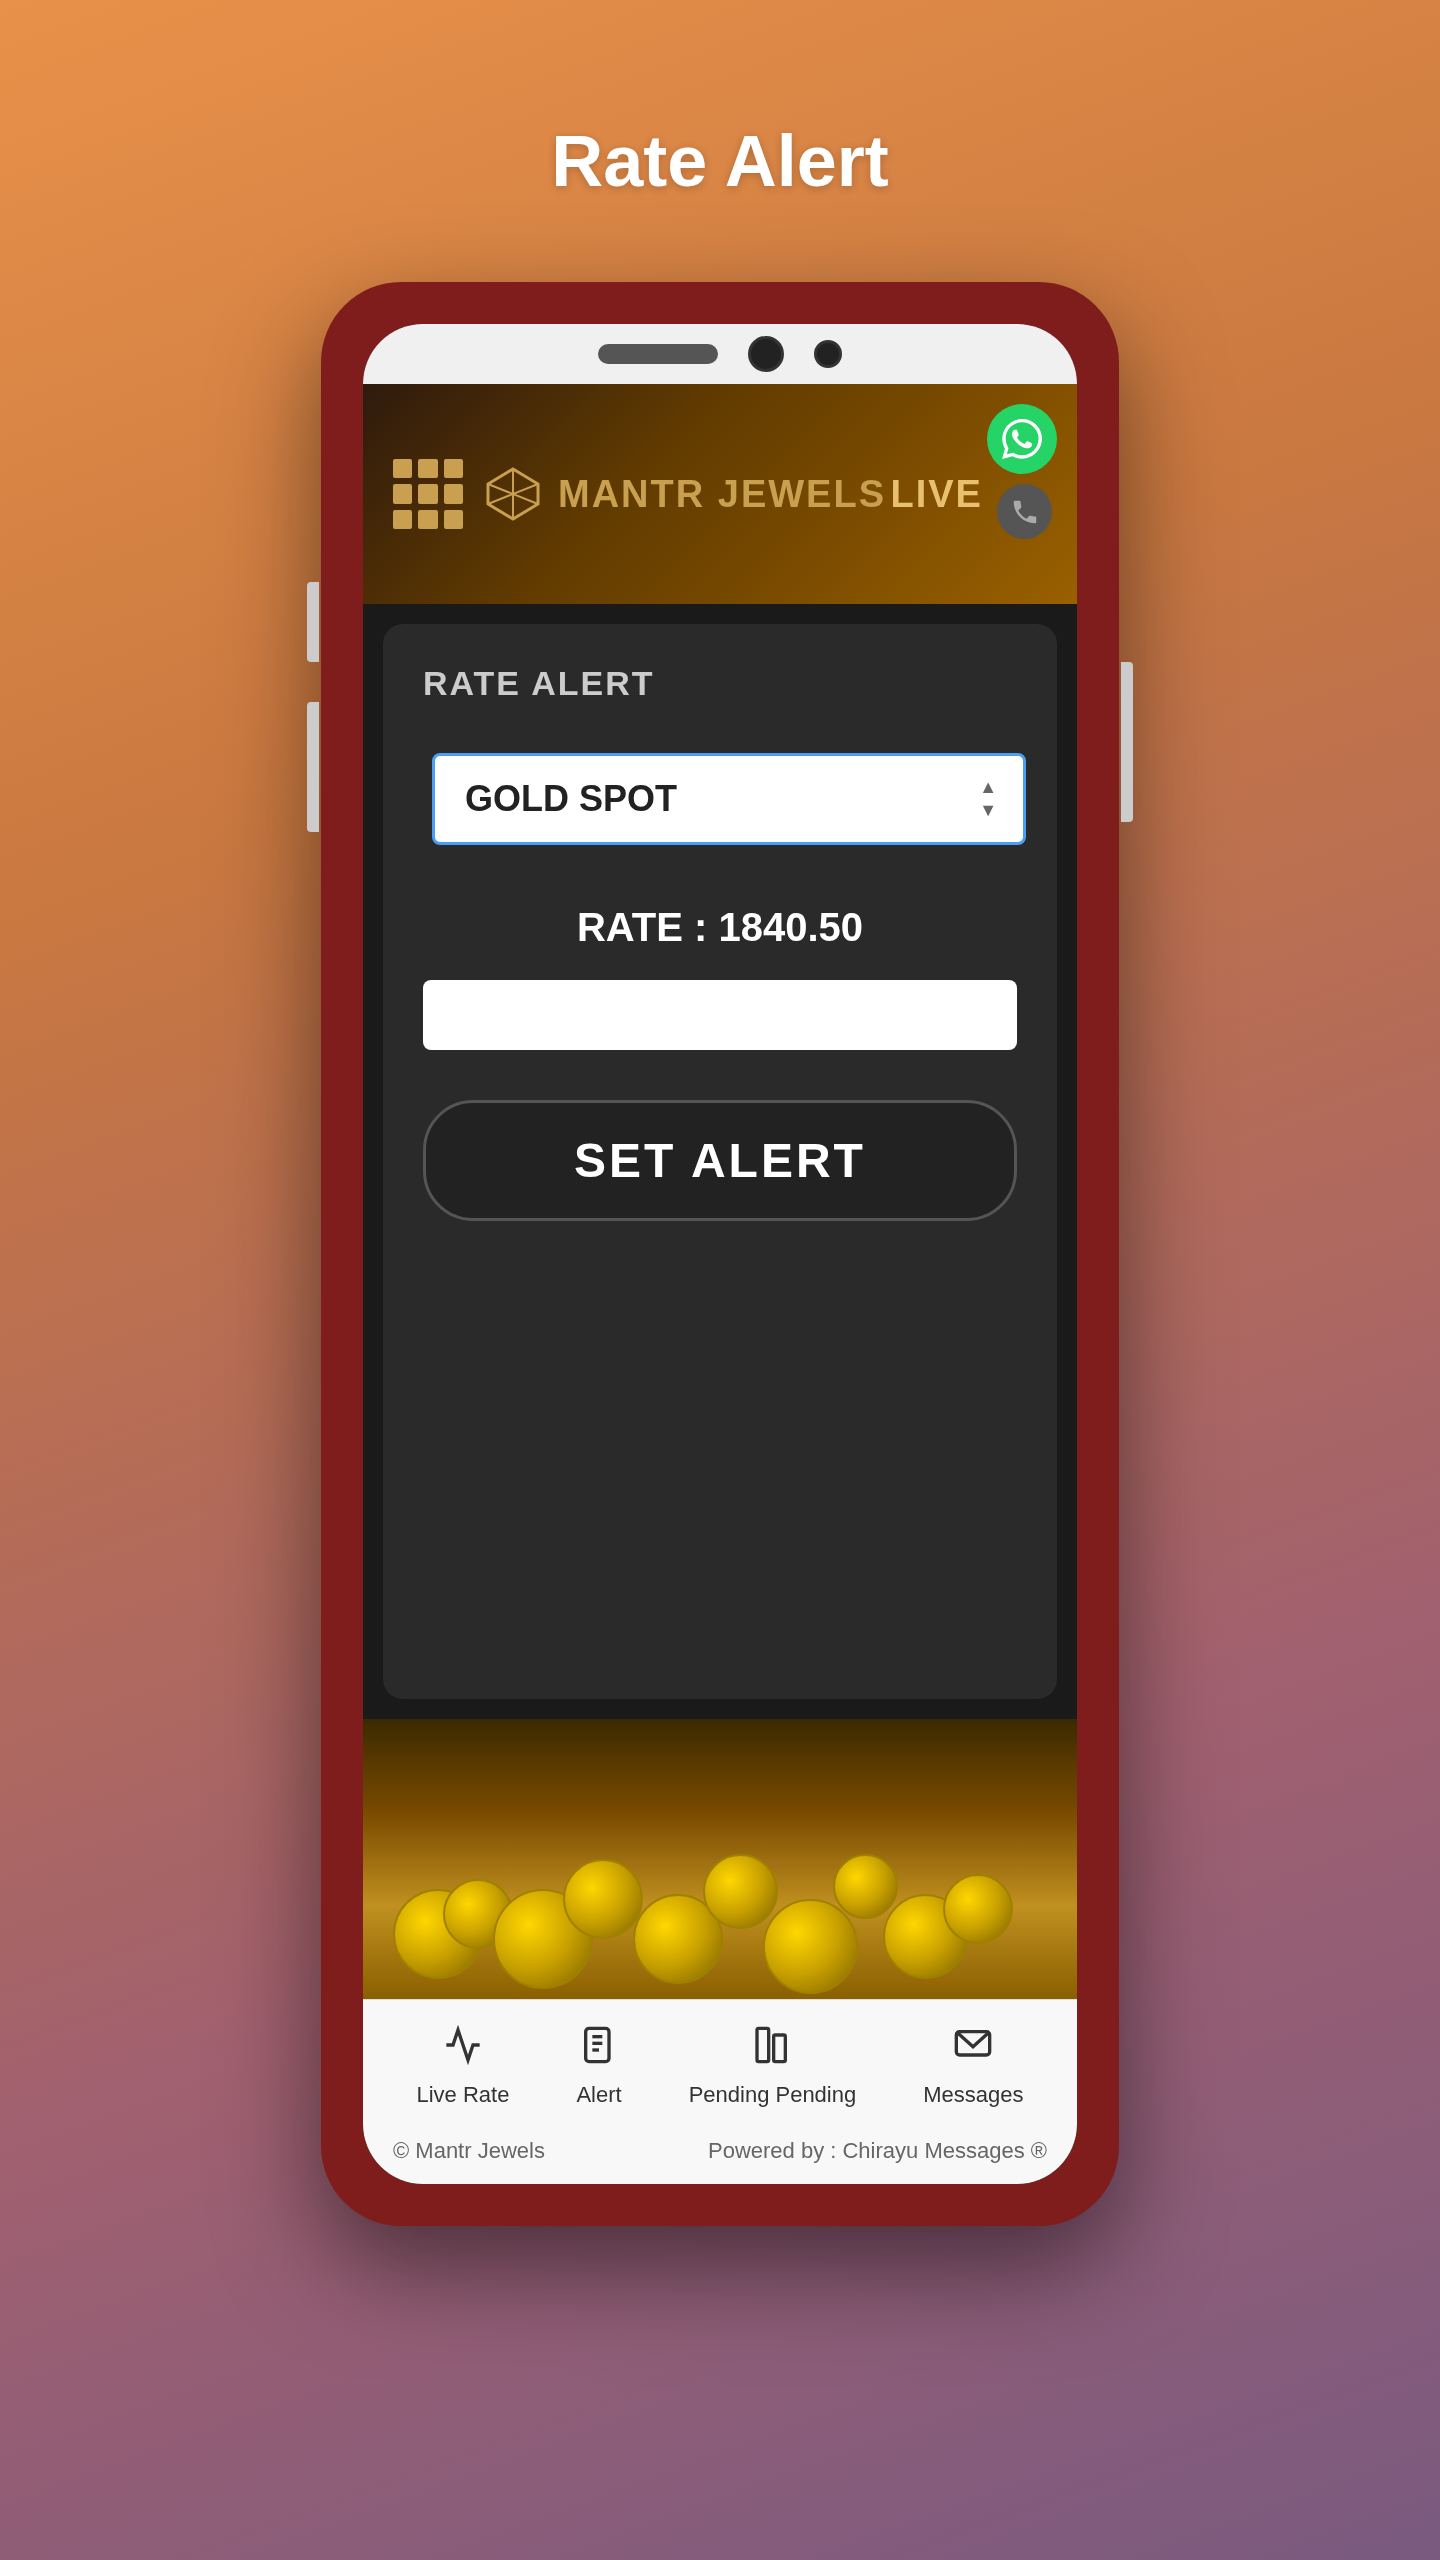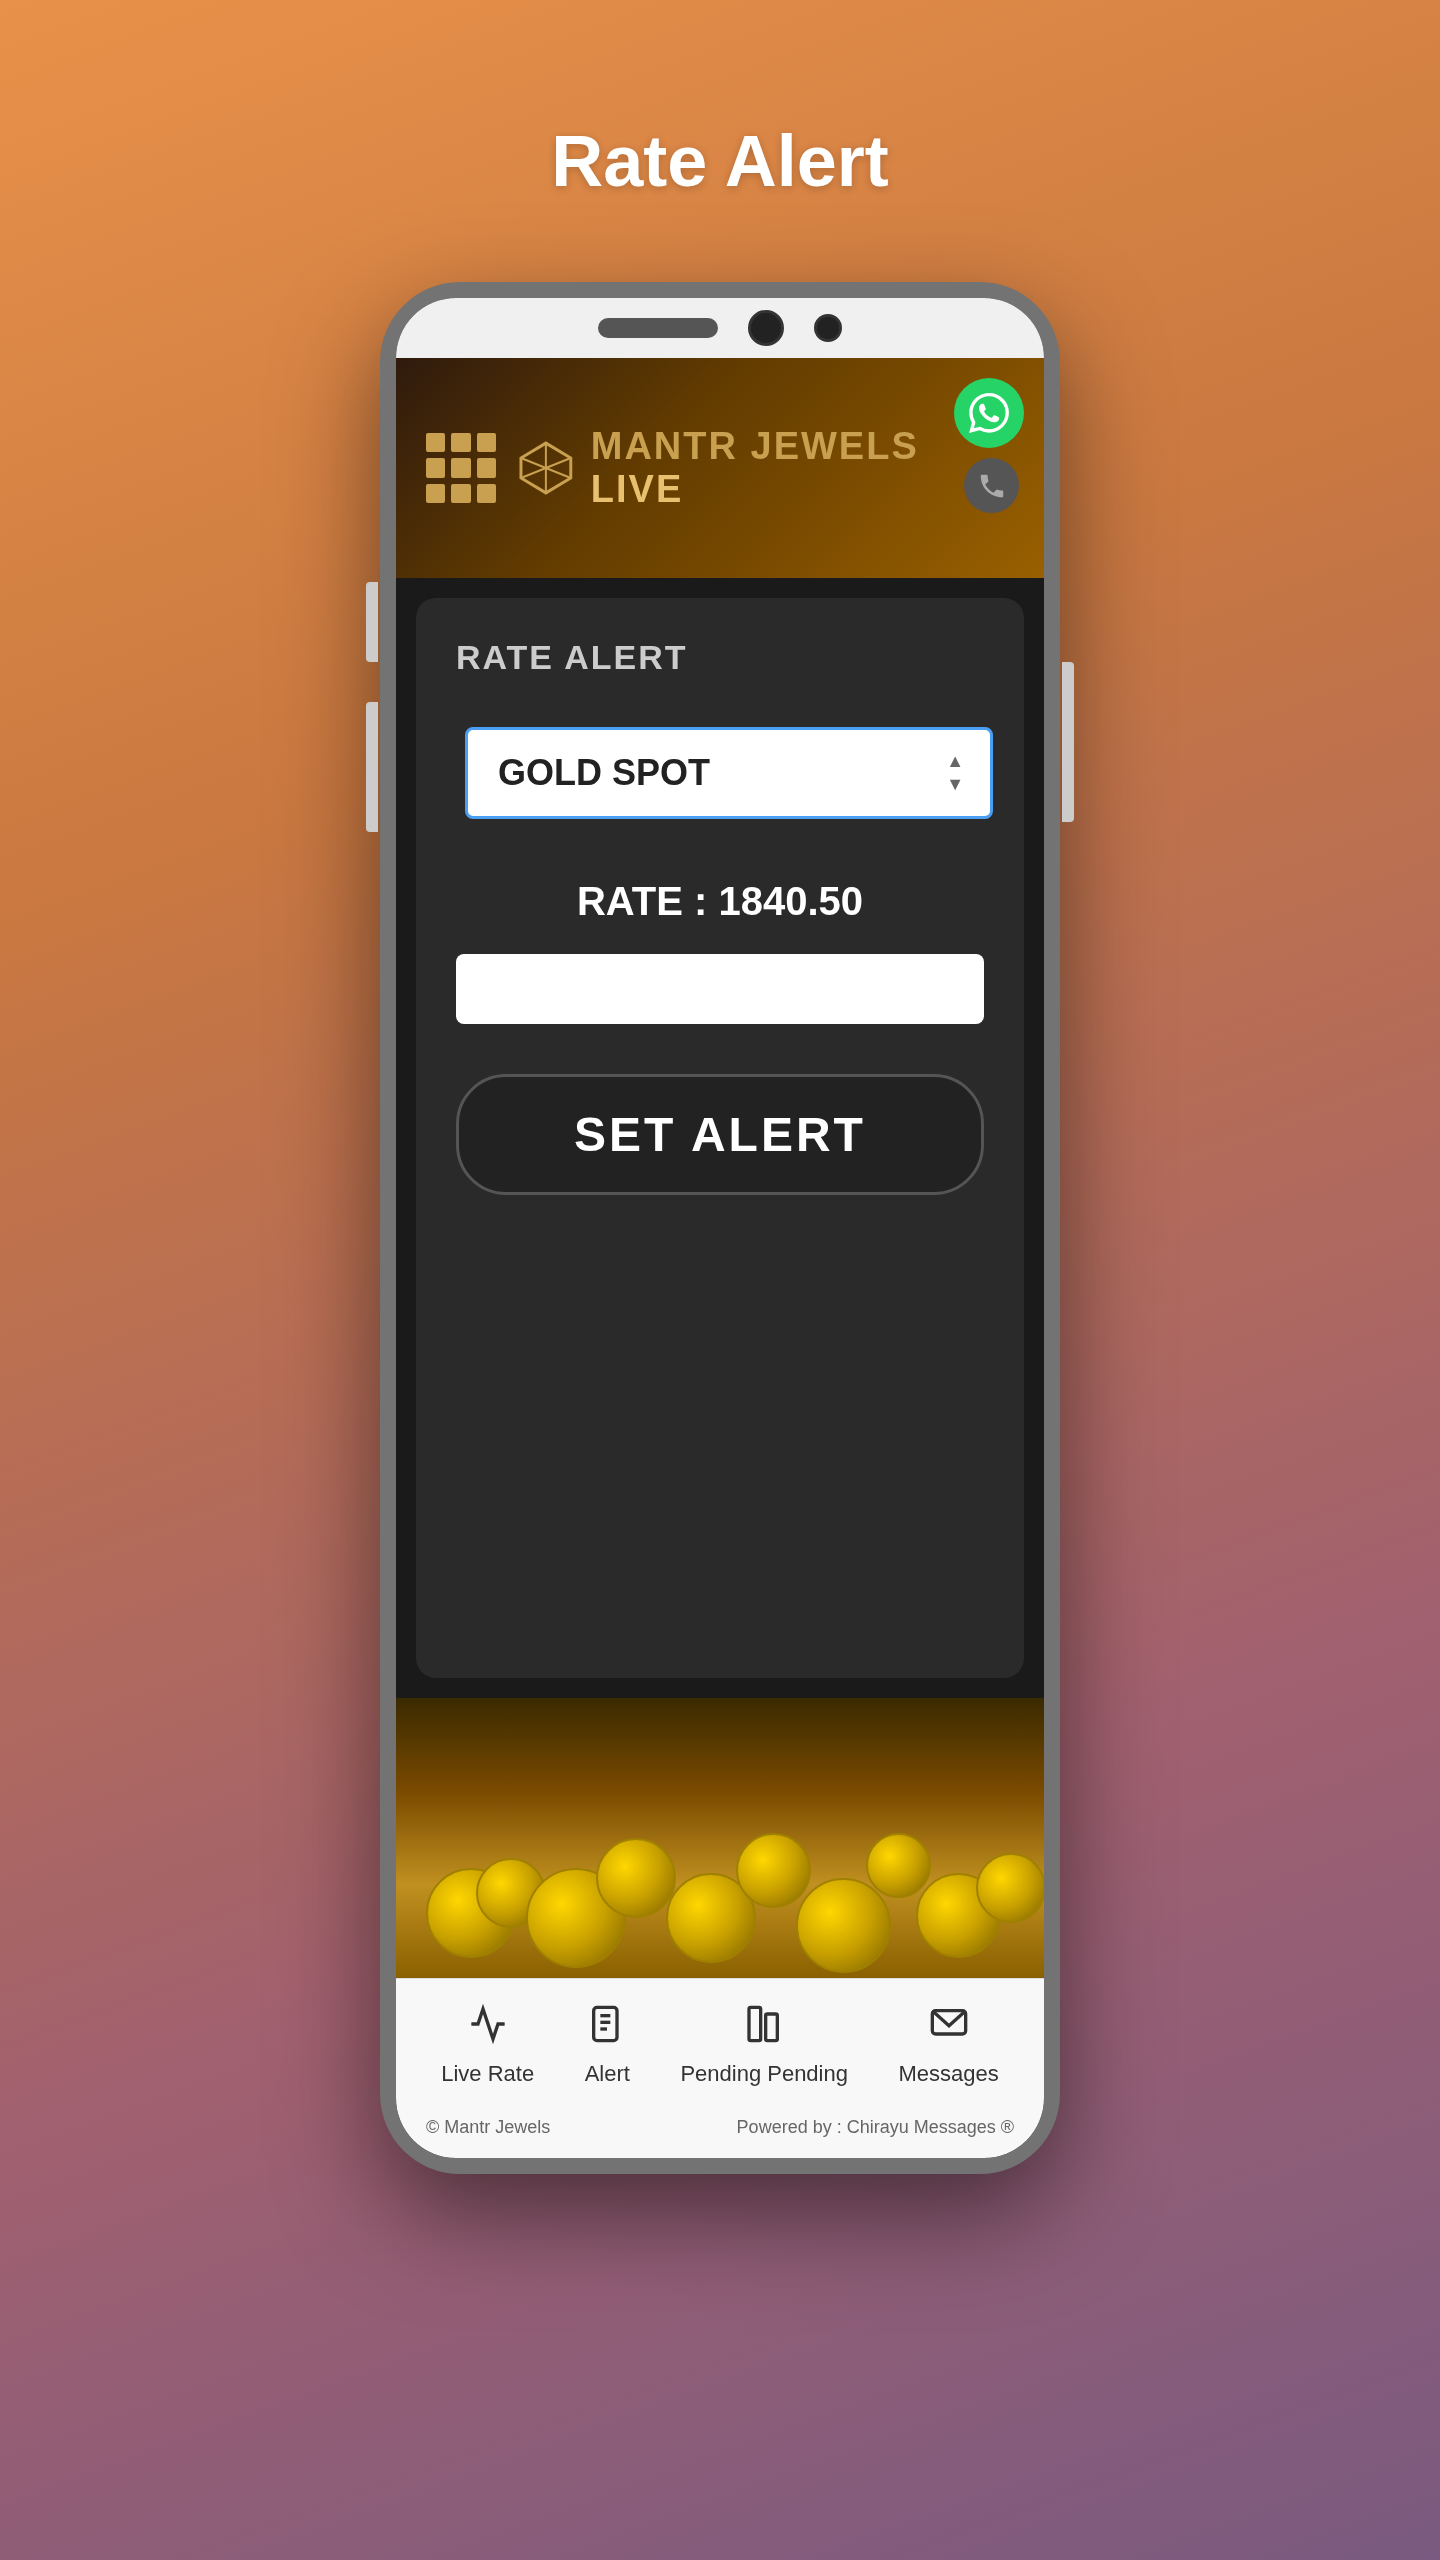--- a/index.html
+++ b/index.html
@@ -19,24 +19,24 @@
       color: #fff;
       font-size: 72px;
       font-weight: bold;
       margin-top: 120px;
       margin-bottom: 80px;
       text-shadow: 0 2px 8px rgba(0,0,0,0.2);
     }
 
     
     .phone-shell {
-      width: 680px;
-      background: #737373;
+      width: 798px;
+      background: #7f1d1d;
       border-radius: 80px;
-      padding: 16px;
+      padding: 42px;
       box-shadow: 0 40px 100px rgba(0,0,0,0.5);
       position: relative;
     }
 
     .phone-inner {
       background: #111;
       border-radius: 60px;
       overflow: hidden;
       position: relative;
     }
@@ -307,21 +307,21 @@
     .nav-label {
       font-size: 22px;
       color: #333;
     }
 
     .footer-bar {
       background: #f8f8f8;
       display: flex;
       justify-content: space-between;
       padding: 10px 30px 20px;
-      font-size: 18px;
+      font-size: 22px;
       color: #666;
     }
 
     
     .side-btn-left {
       position: absolute;
       left: -14px;
       top: 300px;
       width: 12px;
       height: 80px;

